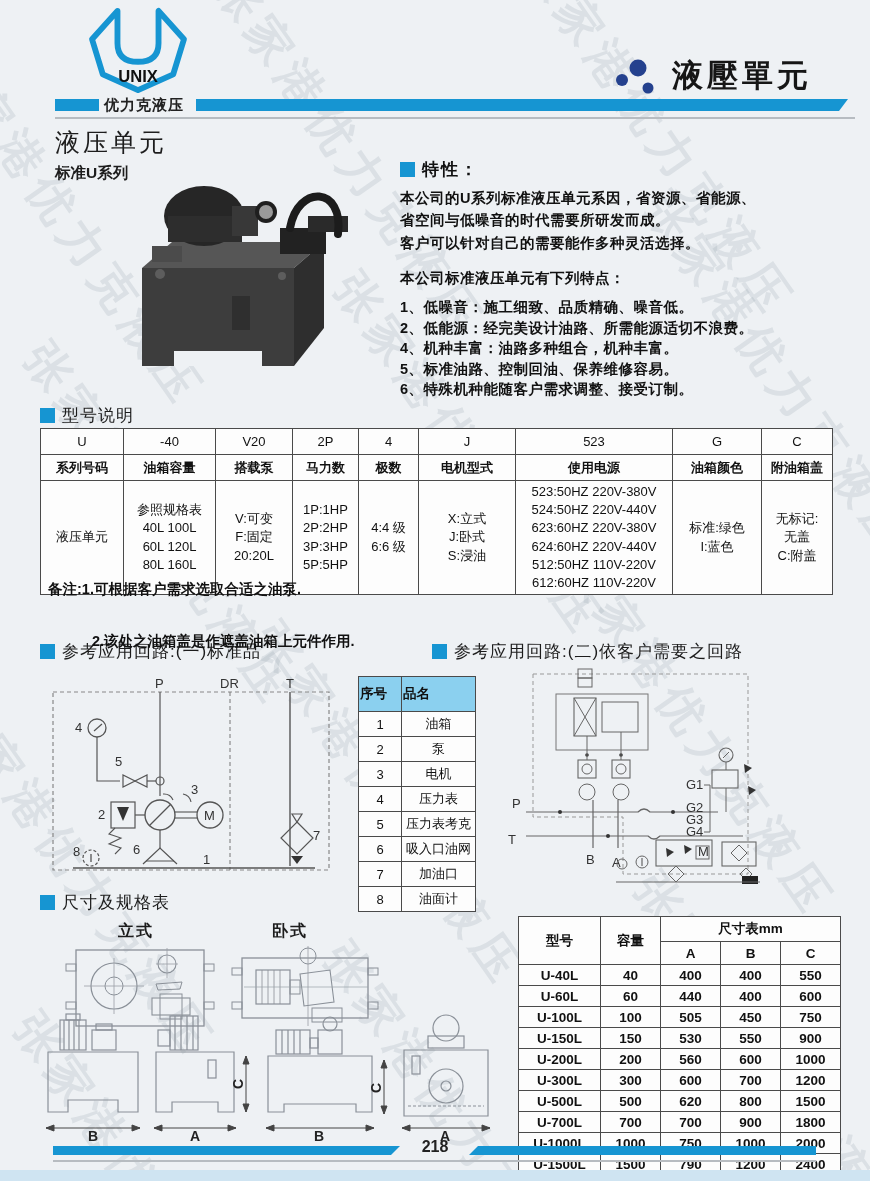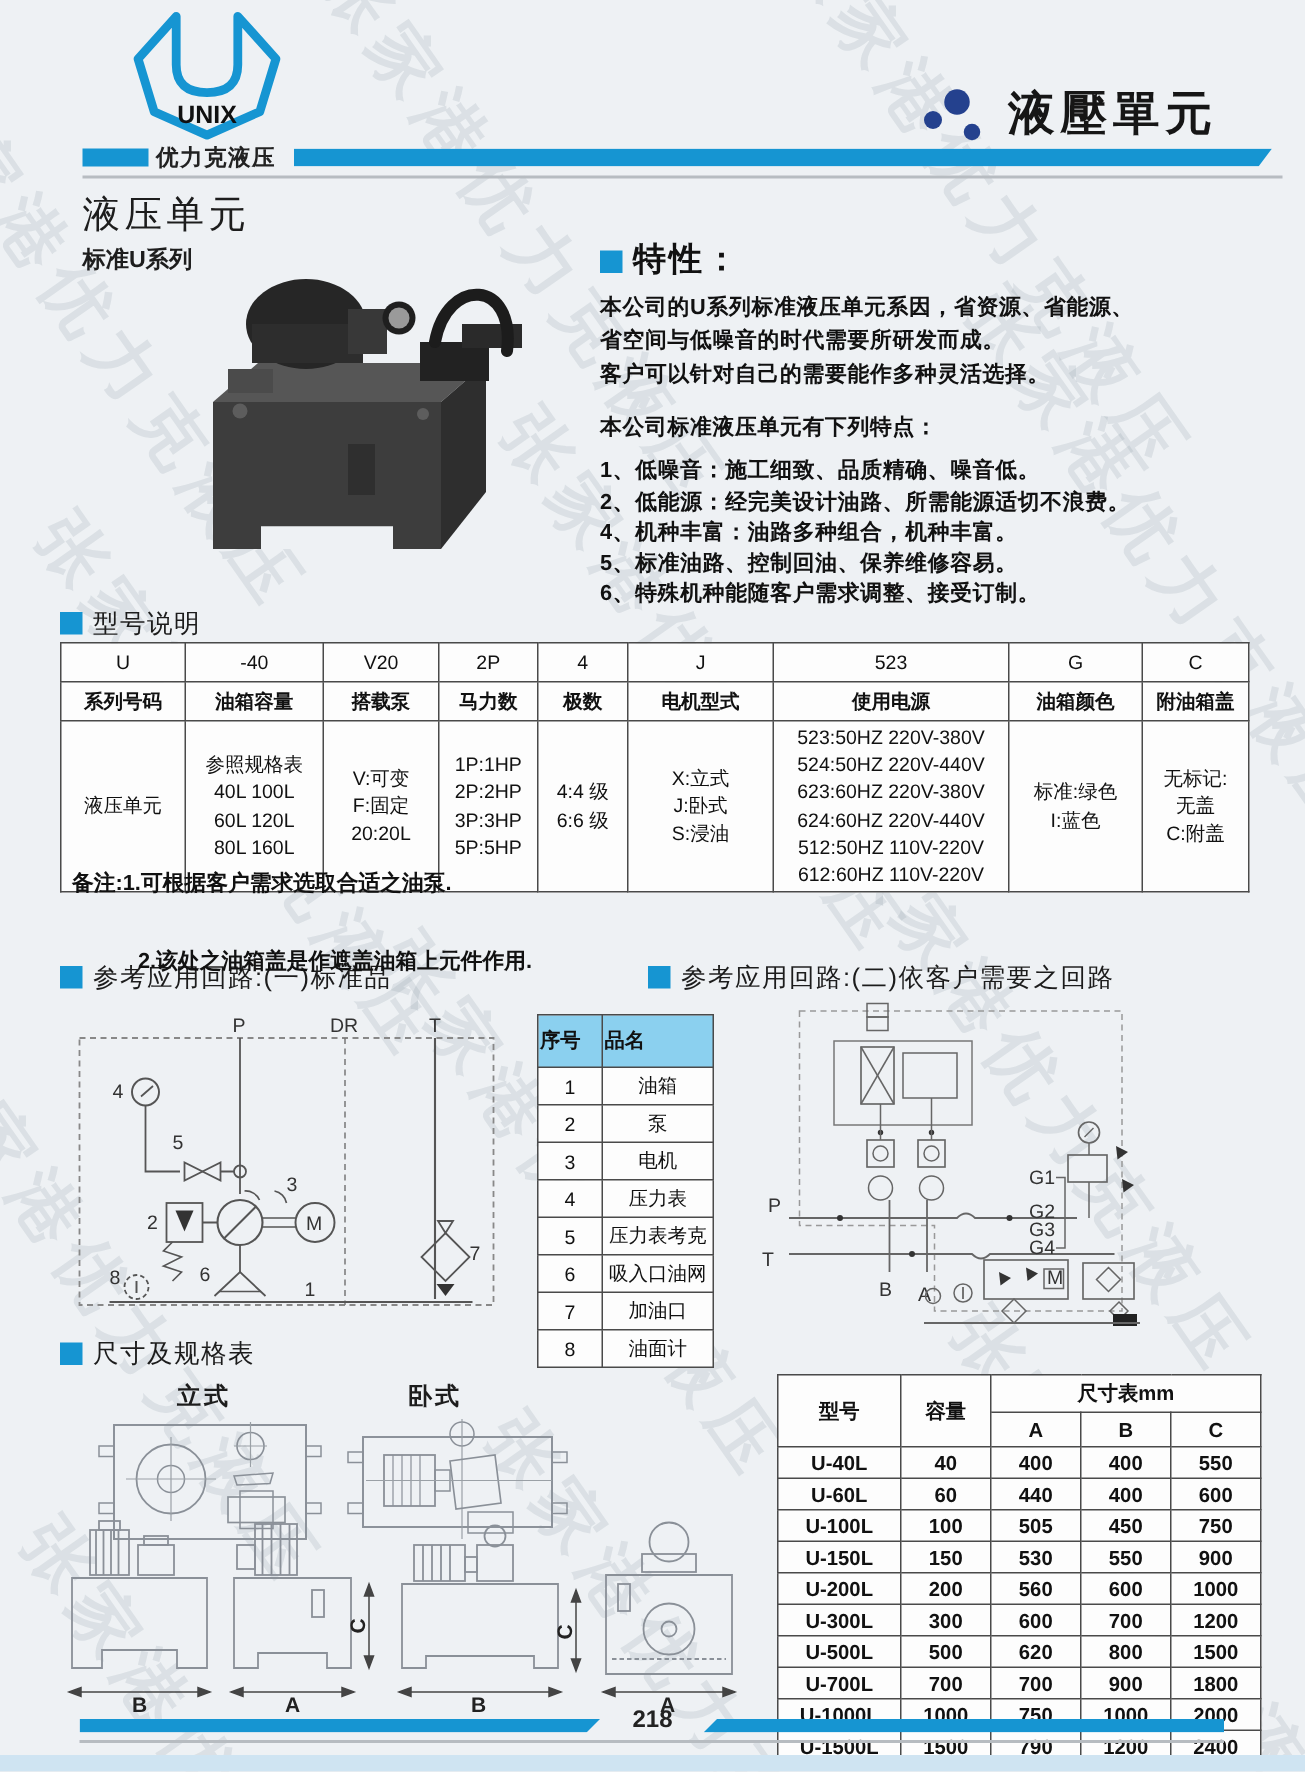--- a/index.html
+++ b/index.html
@@ -35,21 +35,21 @@
   #parts-table{position:absolute;left:358px;top:676px;width:118px;}
   #parts-table td{font-size:13px;text-align:center;background:#fdfdfd;}
   #parts-table .thead-cell{height:32px;font-weight:bold;font-size:13.5px;}
   #parts-table tr td{height:22px;}
   #dim-table{position:absolute;left:518px;top:916px;width:322px;table-layout:fixed;}
   #dim-table td{font-size:13.5px;text-align:center;background:#fdfdfd;height:18px;font-weight:bold;}
   #dim-table .thead-cell{font-weight:bold;}
   .notes{position:absolute;left:48px;top:578px;font-size:14.5px;color:#111;font-weight:bold;line-height:1.65;}
   .notes .l2{margin-left:44px;margin-top:28px;}
   .features{position:absolute;left:400px;top:158px;width:465px;color:#111;}
-  .features .fh{font-size:22px;font-weight:bold;letter-spacing:2px;}
+  .features .fh{font-size:17px;font-weight:bold;letter-spacing:2px;}
   .features p{margin:6px 0 14px 0;font-size:14.5px;font-weight:bold;line-height:1.55;letter-spacing:.5px;}
   .features .fi{font-size:14.5px;font-weight:bold;line-height:1.42;letter-spacing:.5px;}
   .title-cn{position:absolute;left:55px;top:126px;font-size:25px;color:#1d1d1d;letter-spacing:3px;}
   .subtitle-cn{position:absolute;left:55px;top:163px;font-size:15.5px;font-weight:bold;color:#1d1d1d;}
   .logo-sub{position:absolute;left:104px;top:96px;font-size:15px;font-weight:bold;color:#222;letter-spacing:1px;}
   .page-title{position:absolute;right:58px;top:55px;font-size:31px;font-weight:bold;color:#161616;letter-spacing:4px;}
   .dots{position:absolute;left:614px;top:58px;width:46px;height:40px;}
   .footer-num{position:absolute;left:405px;top:1138px;width:60px;text-align:center;font-size:16px;color:#222;font-weight:bold;}
   svg text{font-family:"Liberation Sans",sans-serif;}
   .lbl{font-size:13px;fill:#333;}

